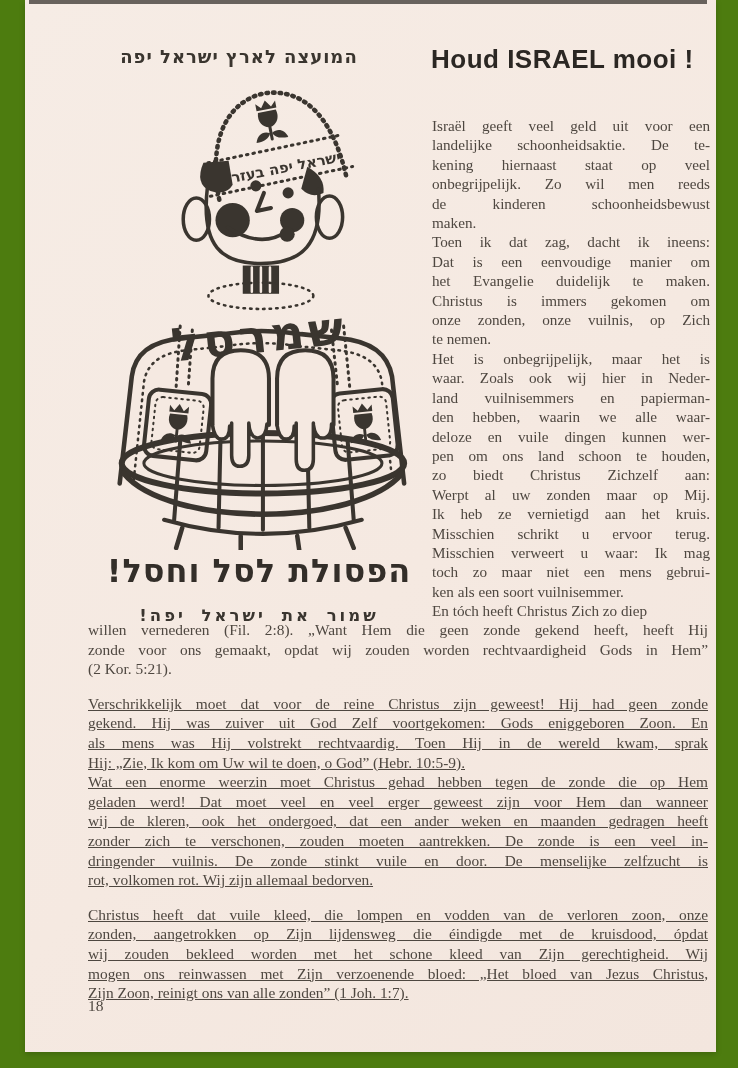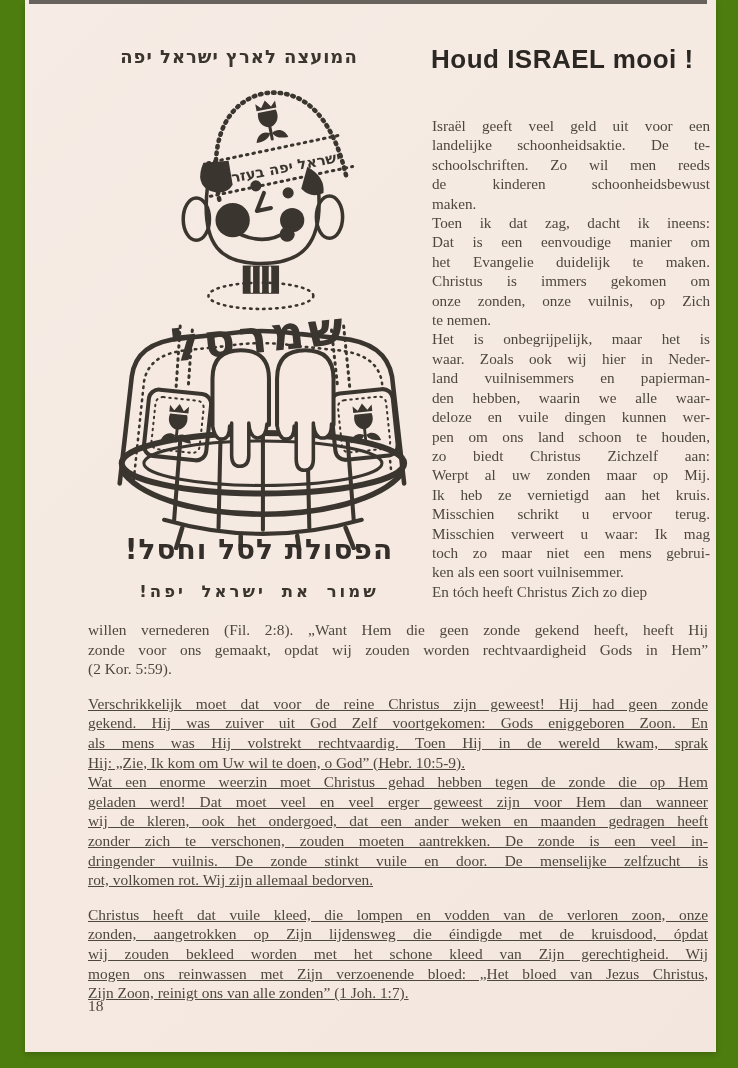--- a/index.html
+++ b/index.html
@@ -22,21 +22,21 @@
   .right-col{position:absolute;left:407px;top:116px;width:278px;
              font-size:15.2px;line-height:19.4px;color:#4e4740;}
   .main-text{position:absolute;left:63px;top:620px;width:620px;
              font-size:15.4px;line-height:19.6px;color:#4e4740;}
   .jline{text-align:justify;text-align-last:justify;white-space:nowrap;}
   .endline{text-align-last:left;}
   .block + .block{margin-top:15px;text-decoration:underline;}
 
   .heb-caption{position:absolute;left:56px;top:533px;width:356px;text-align:center;
                color:#332e29;font-family:"DejaVu Sans",sans-serif;font-weight:bold;}
-  .heb-caption .big{font-size:28px;letter-spacing:1px;}
+  .heb-caption .big{font-size:32px;letter-spacing:1px;margin-top:19px;}
   .heb-caption .small{font-size:16.5px;margin-top:16px;letter-spacing:3px;word-spacing:7px;color:#3a352f;}
 
   .page-number{position:absolute;left:63px;top:997px;font-size:15.5px;color:#4e4740;}
 </style>
 </head>
 <body>
 
 <div class="stage">
   <div class="scan">
     <div class="top-edge"></div>
@@ -134,21 +134,22 @@
           <path d="M202,334 q2,13 9,13 q9,0 9,-14" fill="#f5e9e1" stroke-width="3.5"></path>
           <path d="M185,332 L185,368 q0,11 8,11 q9,0 9,-11 L202,332" fill="#f5e9e1" stroke-width="3.5"></path>
         </g>
       </g>
     </svg>
 
     <div class="right-col">
         <div class="block">
           <div class="jline">Israël geeft veel geld uit voor een</div>
           <div class="jline">landelijke schoonheidsaktie. De te-</div>
-          <div class="jline">schoolschriften. Zo wil men reeds</div>
+          <div class="jline">kening hiernaast staat op veel</div>
+          <div class="jline">onbegrijpelijk. Zo wil men reeds</div>
           <div class="jline">de kinderen schoonheidsbewust</div>
           <div class="jline endline">maken.</div>
           <div class="jline">Toen ik dat zag, dacht ik ineens:</div>
           <div class="jline">Dat is een eenvoudige manier om</div>
           <div class="jline">het Evangelie duidelijk te maken.</div>
           <div class="jline">Christus is immers gekomen om</div>
           <div class="jline">onze zonden, onze vuilnis, op Zich</div>
           <div class="jline endline">te nemen.</div>
           <div class="jline">Het is onbegrijpelijk, maar het is</div>
           <div class="jline">waar. Zoals ook wij hier in Neder-</div>
@@ -169,21 +170,21 @@
 
     <div class="heb-caption">
       <div class="big" dir="rtl">הפסולת לסל וחסל!</div>
       <div class="small" dir="rtl">שמור את ישראל יפה!</div>
     </div>
 
     <div class="main-text">
         <div class="block">
           <div class="jline">willen vernederen (Fil. 2:8). „Want Hem die geen zonde gekend heeft, heeft Hij</div>
           <div class="jline">zonde voor ons gemaakt, opdat wij zouden worden rechtvaardigheid Gods in Hem”</div>
-          <div class="jline endline">(2 Kor. 5:59).</div>
+          <div class="jline endline">(2 Kor. 5:21).</div>
         </div>
         <div class="block">
           <div class="jline">Verschrikkelijk moet dat voor de reine Christus zijn geweest! Hij had geen zonde</div>
           <div class="jline">gekend. Hij was zuiver uit God Zelf voortgekomen: Gods eniggeboren Zoon. En</div>
           <div class="jline">als mens was Hij volstrekt rechtvaardig. Toen Hij in de wereld kwam, sprak</div>
           <div class="jline endline">Hij: „Zie, Ik kom om Uw wil te doen, o God” (Hebr. 10:5-9).</div>
           <div class="jline">Wat een enorme weerzin moet Christus gehad hebben tegen de zonde die op Hem</div>
           <div class="jline">geladen werd! Dat moet veel en veel erger geweest zijn voor Hem dan wanneer</div>
           <div class="jline">wij de kleren, ook het ondergoed, dat een ander weken en maanden gedragen heeft</div>
           <div class="jline">zonder zich te verschonen, zouden moeten aantrekken. De zonde is een veel in-</div>

